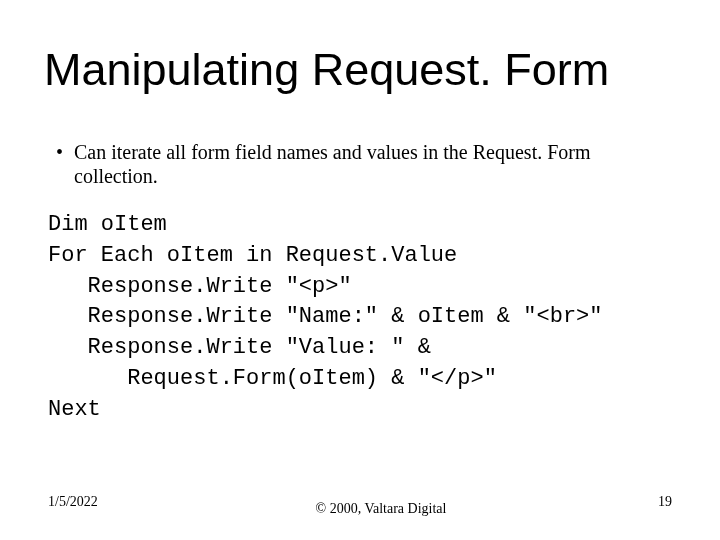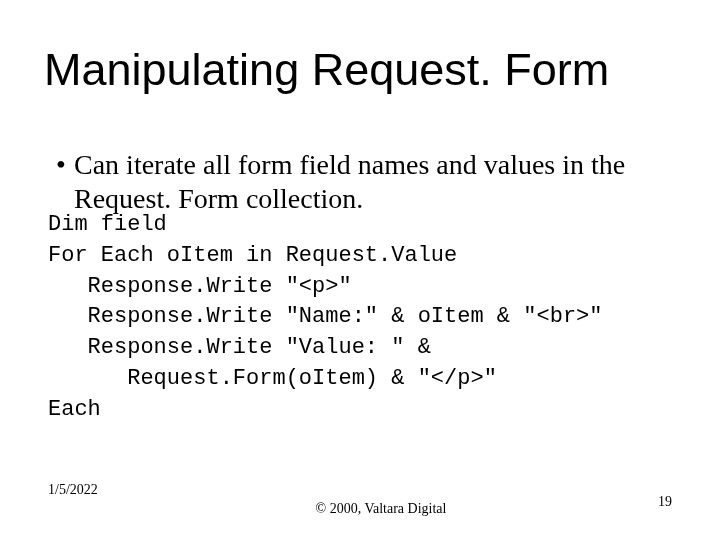--- a/index.html
+++ b/index.html
@@ -25,24 +25,24 @@
     width: 720px;
     text-align: left;
     font-family: Arial, Helvetica, sans-serif;
     font-size: 45px;
     font-weight: 400;
     letter-spacing: 0px;
     margin-left: 44px;
   }
   .bullet-block {
     position: absolute;
-    top: 148px;
+    top: 140px;
     left: 56px;
     width: 620px;
-    font-size: 28px;
+    font-size: 20px;
     line-height: 1.22;
   }
   .bullet-block .dot {
     display: inline-block;
     width: 18px;
     vertical-align: top;
   }
   .bullet-block .txt {
     display: inline-block;
     width: 590px;
@@ -61,21 +61,21 @@
   .footer {
     position: absolute;
     bottom: 22px;
     left: 0;
     width: 720px;
     font-size: 14px;
   }
   .footer-left {
     position: absolute;
     left: 48px;
-    bottom: 20px;
+    bottom: 8px;
     margin-top: 33px;
   }
   .footer-center {
     position: absolute;
     left: 0;
     width: 720px;
     text-align: center;
     bottom: 0;
     line-height: 1.2;
     margin-left: 21px;
@@ -90,27 +90,27 @@
 <body>
 
 <div class="slide">
 
   <div class="title">Manipulating Request. Form</div>
 
   <div class="bullet-block">
     <span class="dot">•</span><span class="txt">Can iterate all form field names and values in the Request. Form collection.</span>
   </div>
 
-  <div class="code-block"><span>Dim field</span>
+  <div class="code-block"><span>Dim oItem</span>
 <span>For Each oItem in Request.Value</span>
 <span>   Response.Write "&lt;p&gt;"</span>
 <span>   Response.Write "Name:" &amp; oItem &amp; "&lt;br&gt;"</span>
 <span>   Response.Write "Value: " &amp;</span>
 <span>      Request.Form(oItem) &amp; "&lt;/p&gt;"</span>
-<span>Each</span></div>
+<span>Next</span></div>
 
   <div class="footer">
     <div class="footer-left">1/5/2022</div>
     <div class="footer-center">
       <span>© 2000, Valtara Digital</span><br>
     </div>
     <div class="footer-right">19</div>
   </div>
 
 </div>

